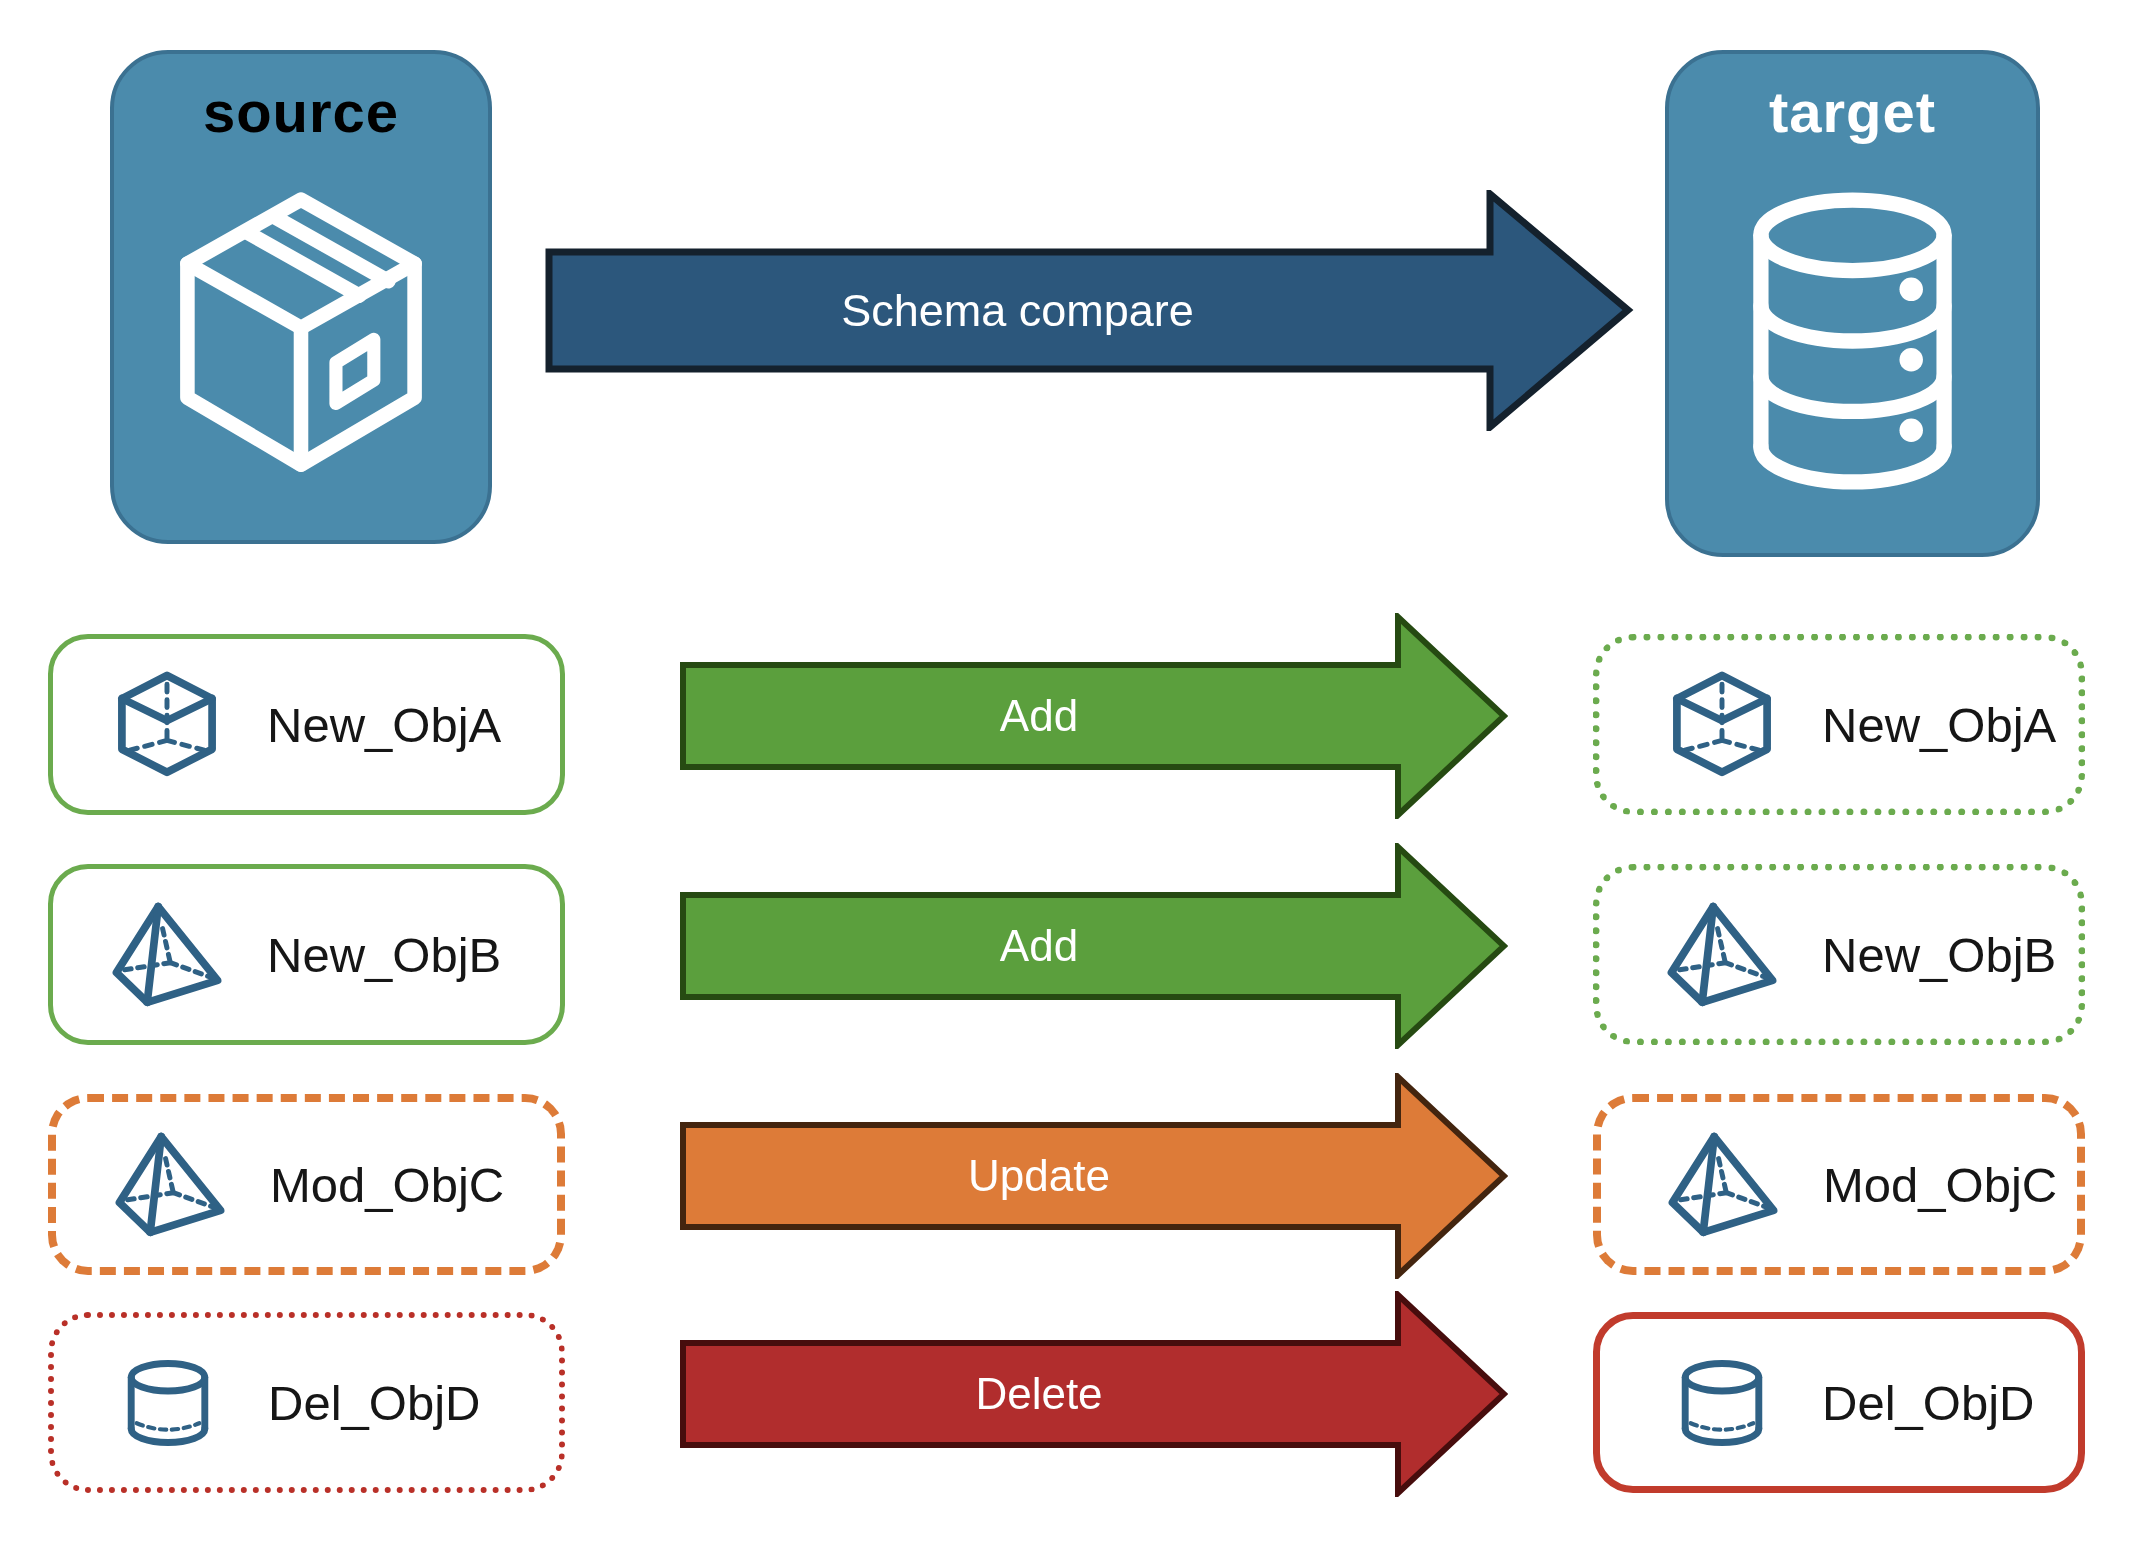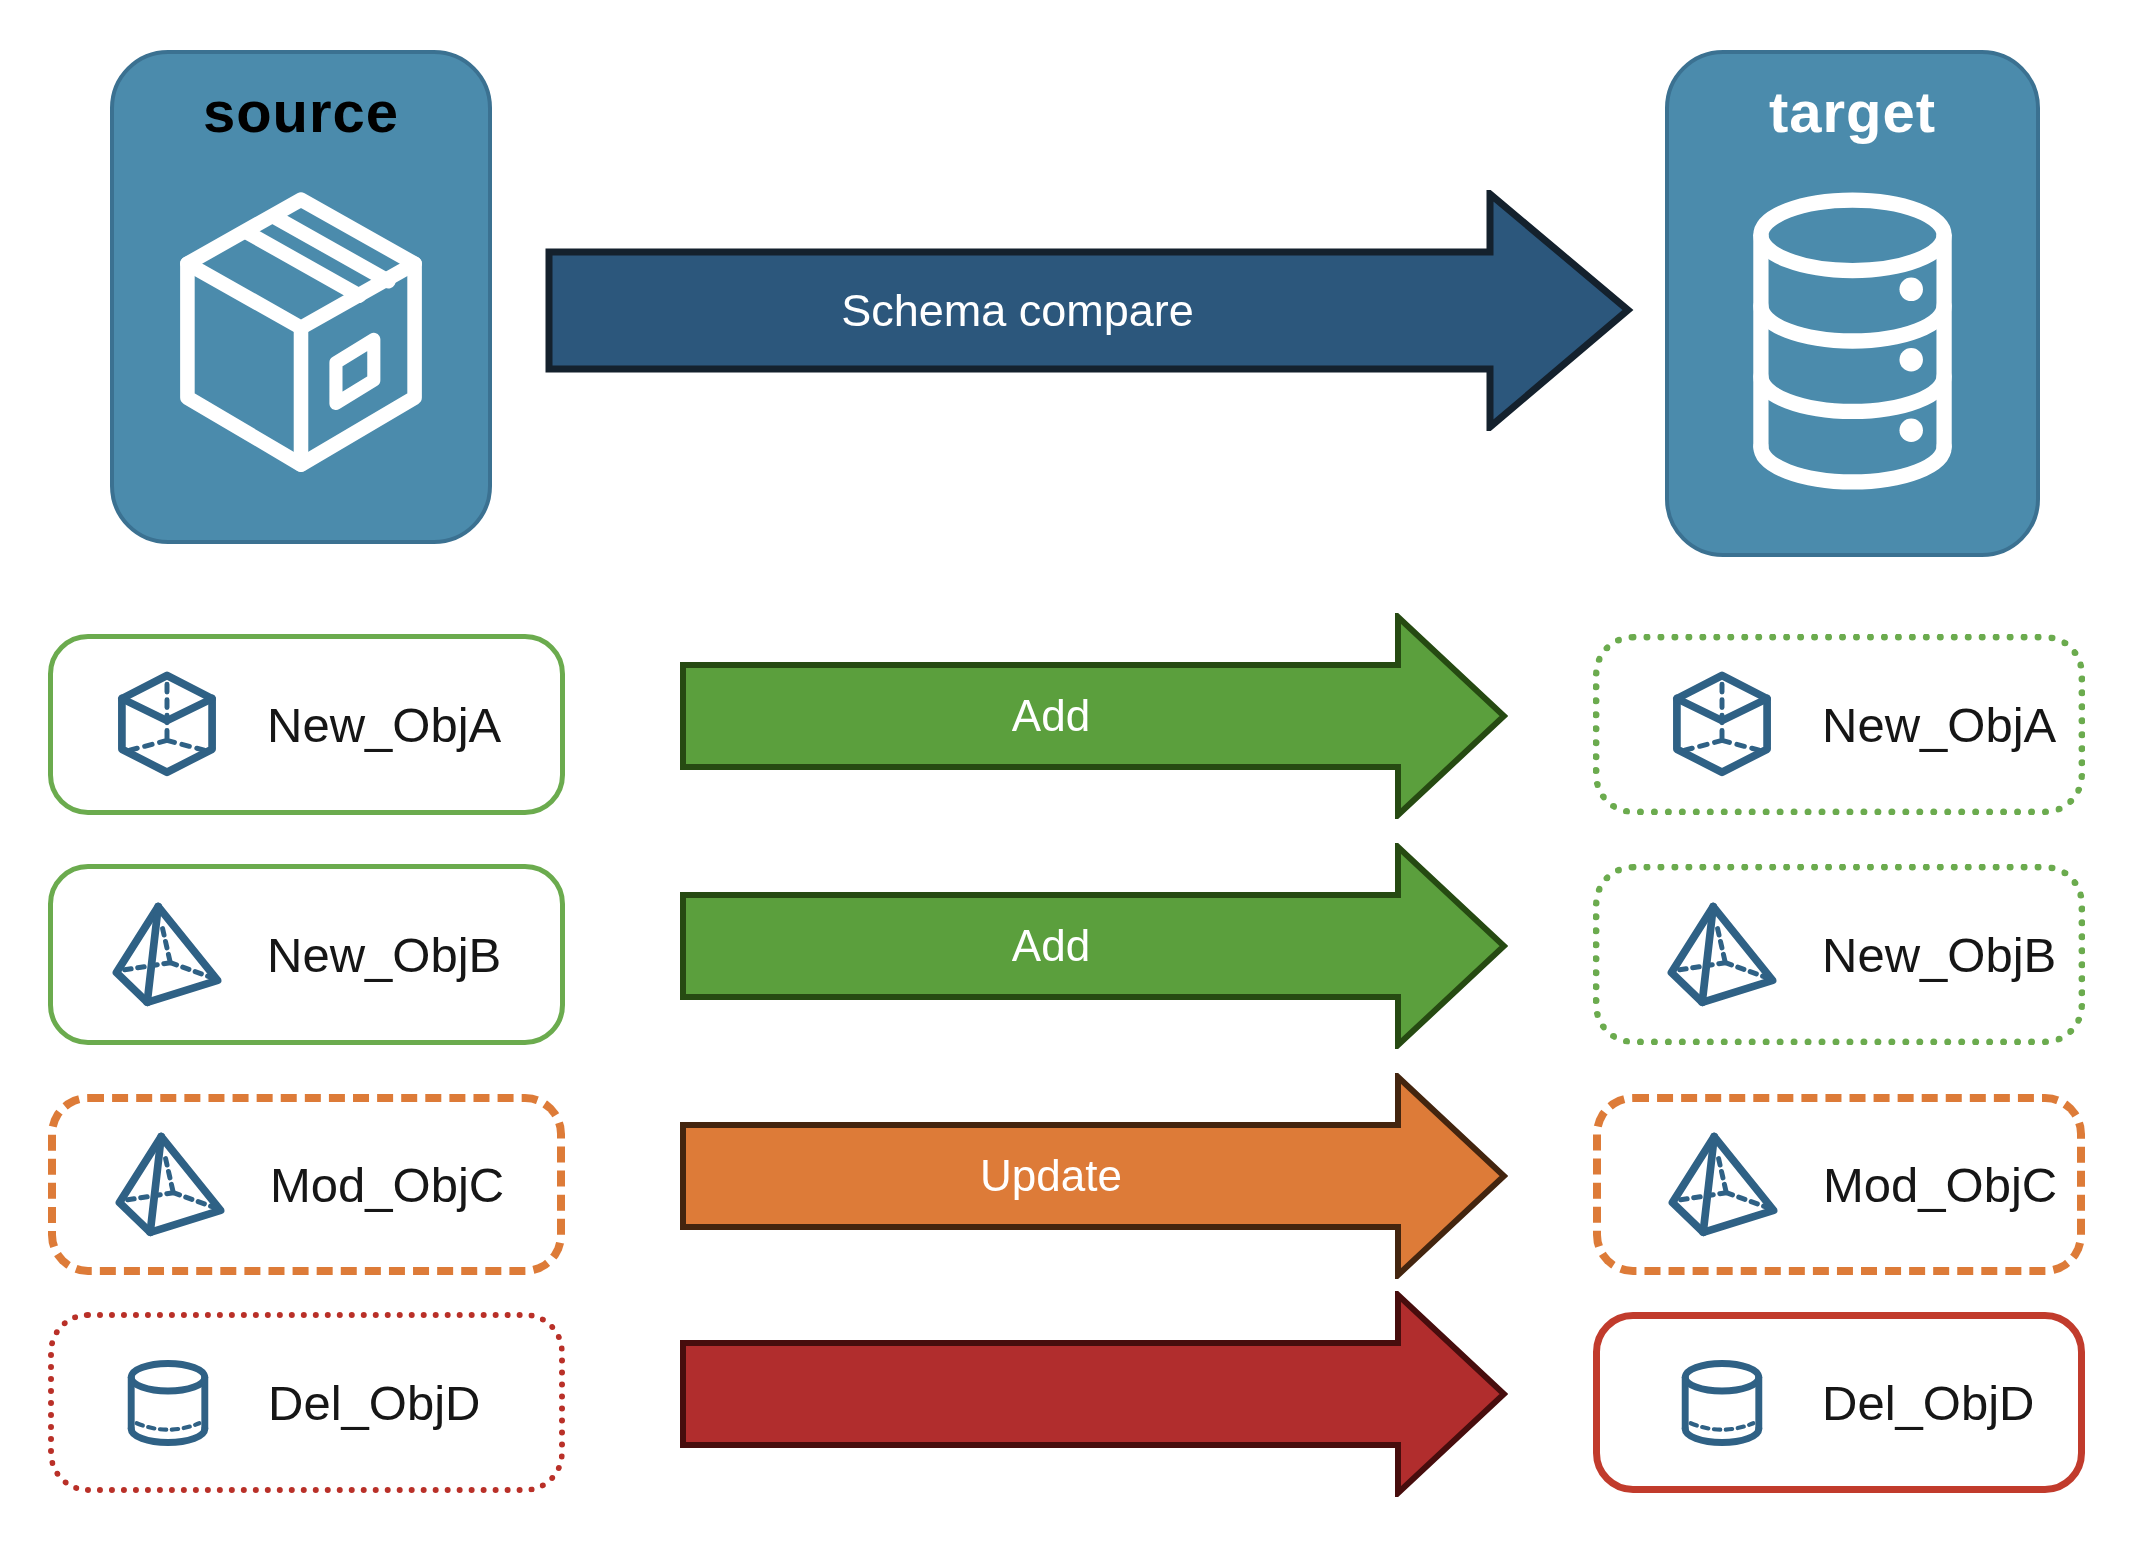--- a/index.html
+++ b/index.html
@@ -15,21 +15,21 @@
   .node-icon{flex:1;display:flex;align-items:center;justify-content:center;padding-bottom:14px;}
 
   
   .block-arrow{position:absolute;}
   .block-arrow svg{position:absolute;left:0;top:0;width:100%;height:100%;display:block;}
   .arrow-label{position:absolute;display:flex;align-items:center;justify-content:center;
                font-size:44px;line-height:1;}
   #schema-arrow{left:545px;top:190px;width:1090px;height:241px;}
   #schema-arrow .arrow-label{left:0;top:62px;width:945px;height:117px;font-size:45px;}
   .row-arrow{left:680px;width:828px;height:206px;}
-  .row-arrow .arrow-label{left:12px;top:52px;width:718px;height:102px;}
+  .row-arrow .arrow-label{left:0;top:52px;width:718px;height:102px;}
   #arrow-row-1{top:613px;} #arrow-row-2{top:843px;} #arrow-row-3{top:1073px;} #arrow-row-4{top:1291px;}
 
   
   .obj-box{position:absolute;height:181px;border-radius:40px;box-sizing:border-box;
            display:flex;align-items:center;background:#fff;margin-top:8px;}
   .obj-box.left{left:48px;width:517px;padding-left:58px;}
   .obj-box.right{left:1593px;width:492px;padding-left:66px;}
   .r1{top:626px;} .r2{top:856px;} .r3{top:1086px;} .r4{top:1304px;text-align:right;}
   .obj-icon{width:112px;height:114px;display:flex;align-items:center;justify-content:center;
             margin-right:44px;flex:none;}
@@ -188,20 +188,21 @@
         <path d="M16 72 Q 50 86 84 72" stroke-width="4.5" stroke-dasharray="7 6"></path>
       </svg>
     </span>
     <span class="obj-label" style="color: rgb(22, 22, 22);">Del_ObjD</span>
   </div>
 
   <div class="block-arrow row-arrow" id="arrow-row-4">
     <svg viewBox="0 0 828 206" preserveAspectRatio="none">
       <polygon points="3,52 718,52 718,4 824,103 718,202 718,154 3,154" stroke-width="6" fill="#b12d2d" stroke="#470d0d"></polygon>
     </svg>
+    <div class="arrow-label" style="color: rgb(255, 255, 255);">Delete</div>
   </div>
 
   <div class="obj-box right r4" style="border-style: solid; border-color: rgb(193, 59, 44); border-width: 7px;">
     <span class="obj-icon" style="color: rgb(47, 97, 133);">
       <svg width="92" height="104" viewBox="0 0 100 100" fill="none" stroke="currentColor" stroke-linecap="round">
         <ellipse cx="50" cy="22" rx="40" ry="15" stroke-width="7.5"></ellipse>
         <path d="M10 22 L10 78" stroke-width="7.5"></path>
         <path d="M90 22 L90 78" stroke-width="7.5"></path>
         <path d="M10 78 A 40 15 0 0 0 90 78" stroke-width="7.5"></path>
         <path d="M16 72 Q 50 86 84 72" stroke-width="4.5" stroke-dasharray="7 6"></path>

